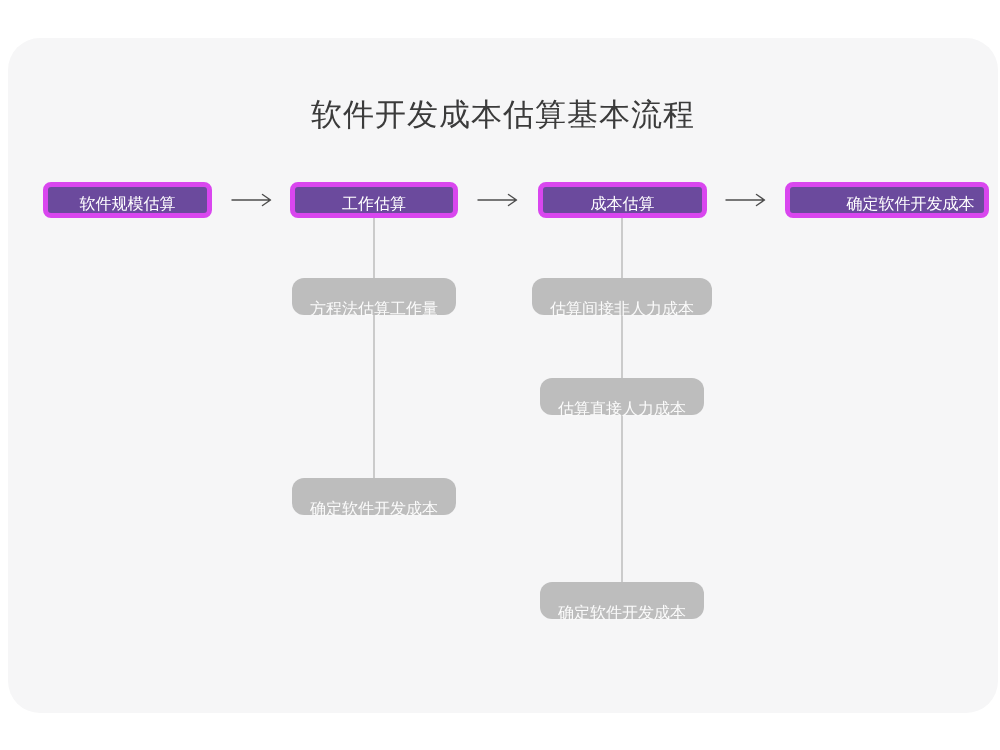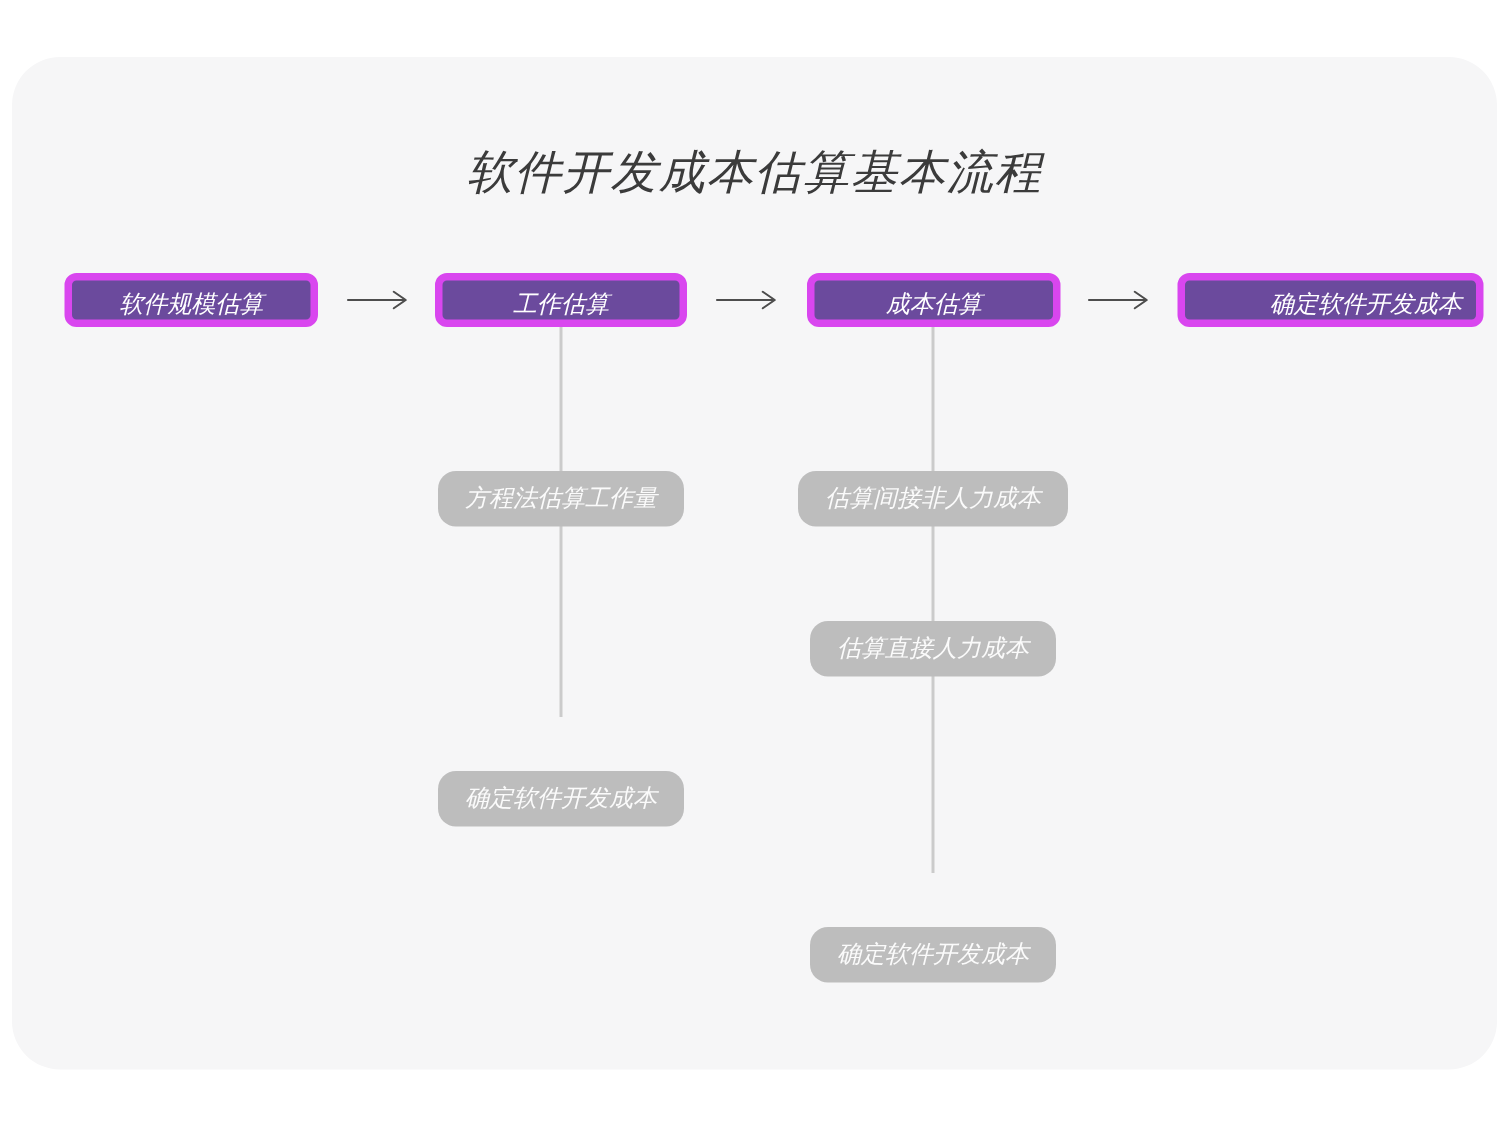--- a/index.html
+++ b/index.html
@@ -6,21 +6,20 @@
   html, body {
     width: 1000px; height: 750px;
     background: #ffffff;
     font-family: "Liberation Sans", "DejaVu Sans", sans-serif;
     overflow: hidden;
   }
   .canvas {
     position: relative;
     width: 1000px; height: 750px;
     background: #ffffff;
-    font-style: italic;
   }
   .card {
     position: absolute;
     left: 8px; top: 38px;
     width: 990px; height: 675px;
     background: #f6f6f7;
     border-radius: 32px;
   }
   .title {
     position: absolute;
@@ -47,27 +46,26 @@
     border-radius: 8px;
     color: #ffffff;
     font-size: 16px;
     white-space: nowrap;
   }
   .substep {
     position: absolute;
     transform: translateX(-50%);
     height: 37px;
     line-height: 37px;
-    padding: 0 18px;
+    padding: 12px 18px;
     background: #bdbdbd;
     border-radius: 12px;
     color: #fbfbfb;
     font-size: 16px;
     white-space: nowrap;
-    margin-top: 36px;
   }
 </style>
 </head>
 <body>
 
 <div class="canvas">
   <div class="card">
 
     <div class="title">软件开发成本估算基本流程</div>
 

